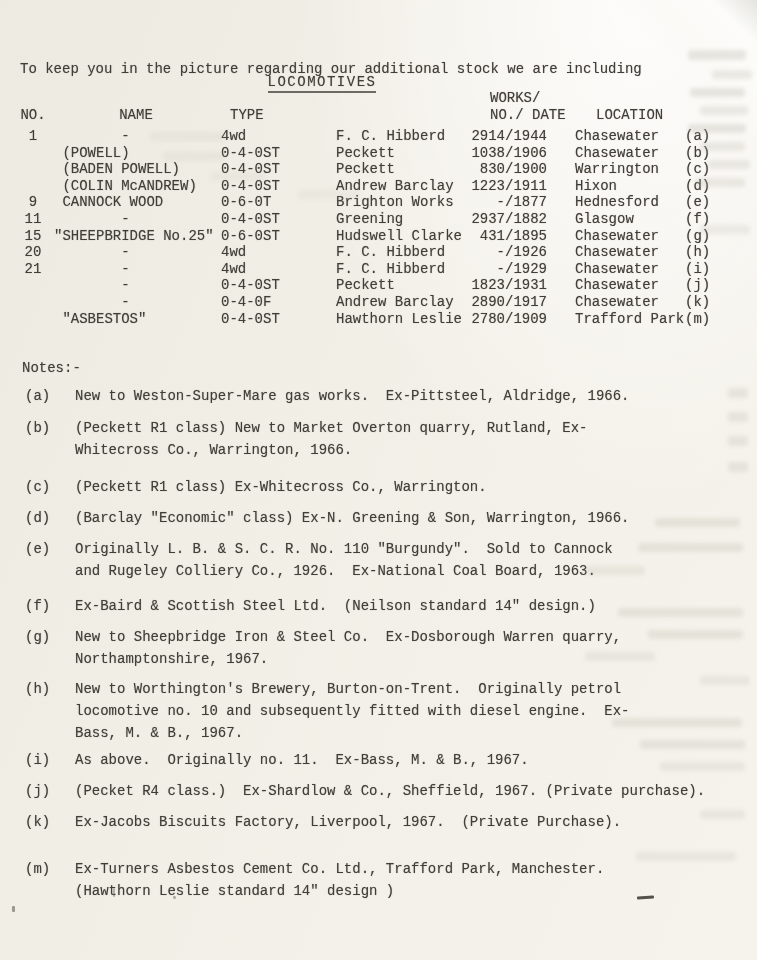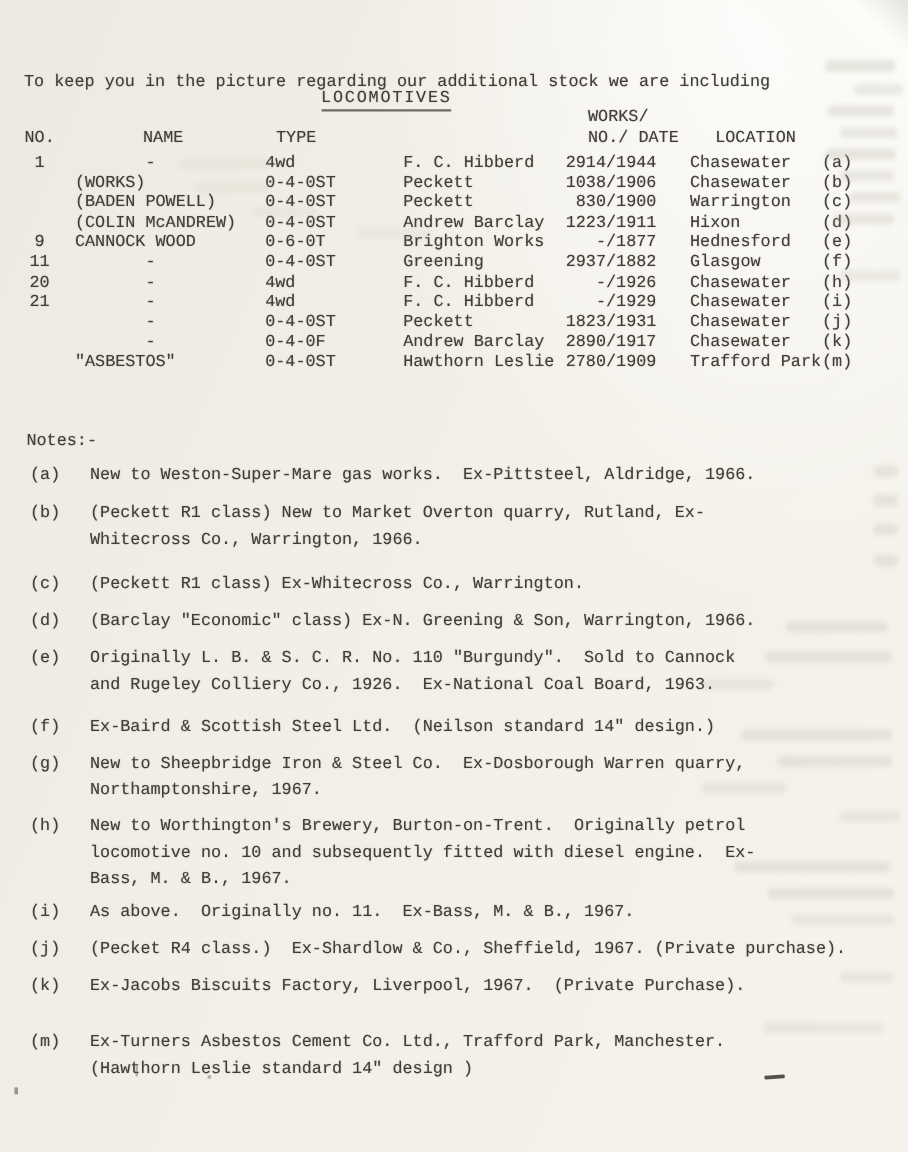--- a/index.html
+++ b/index.html
@@ -87,21 +87,21 @@
     <div class="trow">
       <div class="c-no">1</div>
       <div class="c-name">        -</div>
       <div class="c-type">4wd</div>
       <div class="c-builder">F. C. Hibberd</div>
       <div class="c-works">2914/1944</div>
       <div class="c-loc"><span class="loc-place">Chasewater</span><span>(a)</span></div>
     </div>
     <div class="trow">
       <div class="c-no"></div>
-      <div class="c-name"> (WORKS)</div>
+      <div class="c-name"> (POWELL)</div>
       <div class="c-type">0-4-0ST</div>
       <div class="c-builder">Peckett</div>
       <div class="c-works">1038/1906</div>
       <div class="c-loc"><span class="loc-place">Chasewater</span><span>(b)</span></div>
     </div>
     <div class="trow">
       <div class="c-no"></div>
       <div class="c-name"> (BADEN POWELL)</div>
       <div class="c-type">0-4-0ST</div>
       <div class="c-builder">Peckett</div>
@@ -124,20 +124,28 @@
       <div class="c-works">-/1877</div>
       <div class="c-loc"><span class="loc-place">Hednesford</span><span>(e)</span></div>
     </div>
     <div class="trow">
       <div class="c-no">11</div>
       <div class="c-name">        -</div>
       <div class="c-type">0-4-0ST</div>
       <div class="c-builder">Greening</div>
       <div class="c-works">2937/1882</div>
       <div class="c-loc"><span class="loc-place">Glasgow</span><span>(f)</span></div>
+    </div>
+    <div class="trow">
+      <div class="c-no">15</div>
+      <div class="c-name">"SHEEPBRIDGE No.25"</div>
+      <div class="c-type">0-6-0ST</div>
+      <div class="c-builder">Hudswell Clarke</div>
+      <div class="c-works">431/1895</div>
+      <div class="c-loc"><span class="loc-place">Chasewater</span><span>(g)</span></div>
     </div>
     <div class="trow">
       <div class="c-no">20</div>
       <div class="c-name">        -</div>
       <div class="c-type">4wd</div>
       <div class="c-builder">F. C. Hibberd</div>
       <div class="c-works">-/1926</div>
       <div class="c-loc"><span class="loc-place">Chasewater</span><span>(h)</span></div>
     </div>
     <div class="trow">

